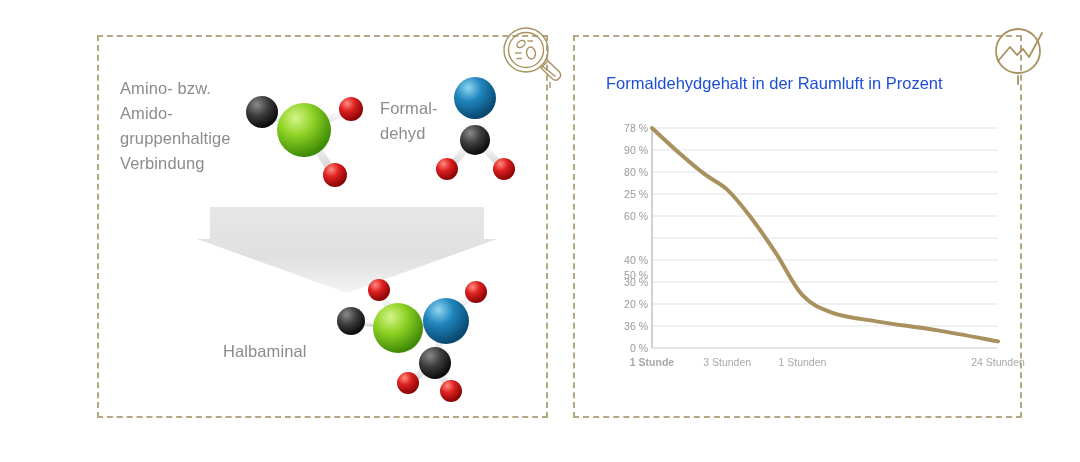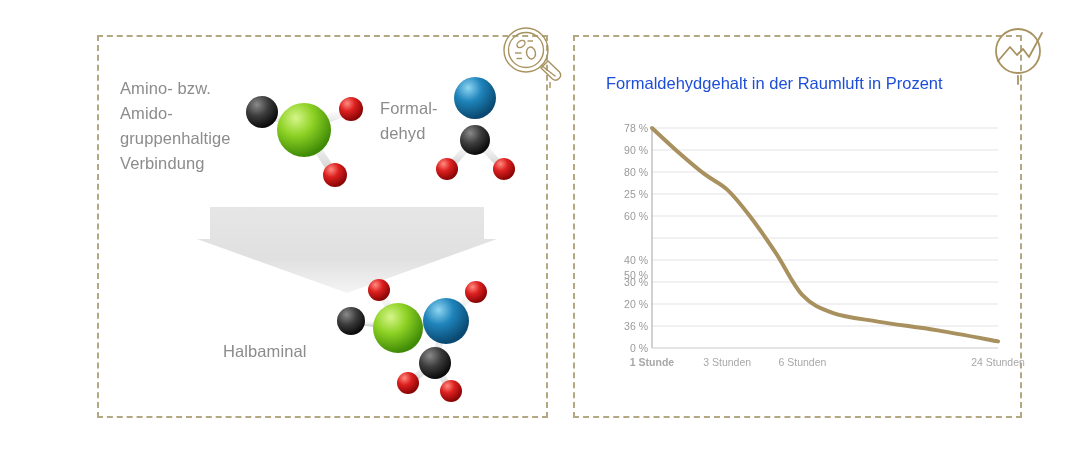--- a/index.html
+++ b/index.html
@@ -234,19 +234,19 @@
           <div class="ytick" style="top: 118px; margin-top: 37px;">50 %</div>
           <div class="ytick" style="top: 140px;">40 %</div>
           <div class="ytick" style="top: 162px;">30 %</div>
           <div class="ytick" style="top: 184px;">20 %</div>
           <div class="ytick" style="top: 206px;">36 %</div>
           <div class="ytick" style="top: 228px;">0 %</div>
         </div>
       <div id="xticks">
           <div class="xtick" style="left: 52px; top: 236px; font-weight: bold;">1 Stunde</div>
           <div class="xtick" style="left: 127.217px; top: 236px;">3 Stunden</div>
-          <div class="xtick" style="left: 202.435px; top: 236px;">6 Stunden</div>
+          <div class="xtick" style="left: 202.435px; top: 236px;">1 Stunden</div>
           <div class="xtick" style="left: 398px; top: 236px;">24 Stunden</div>
         </div>
     </div>
   </div>
 
 </div>
 
 </body></html>

